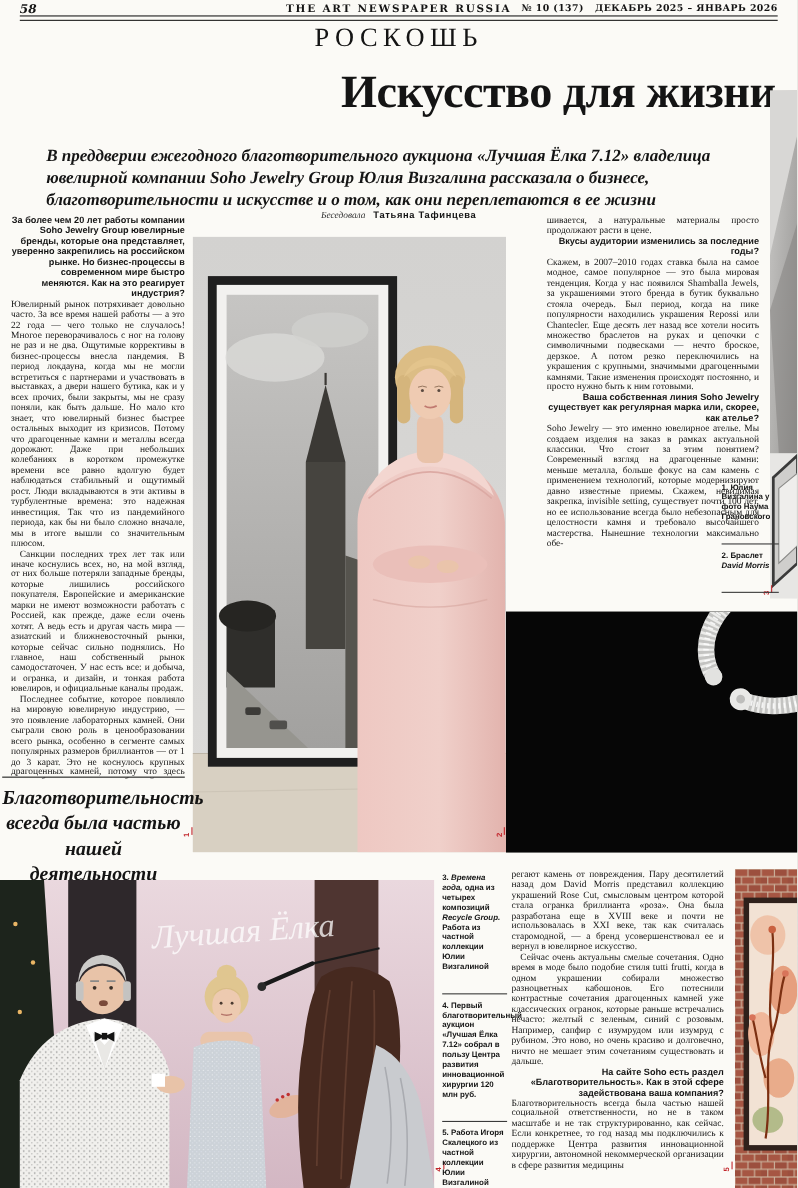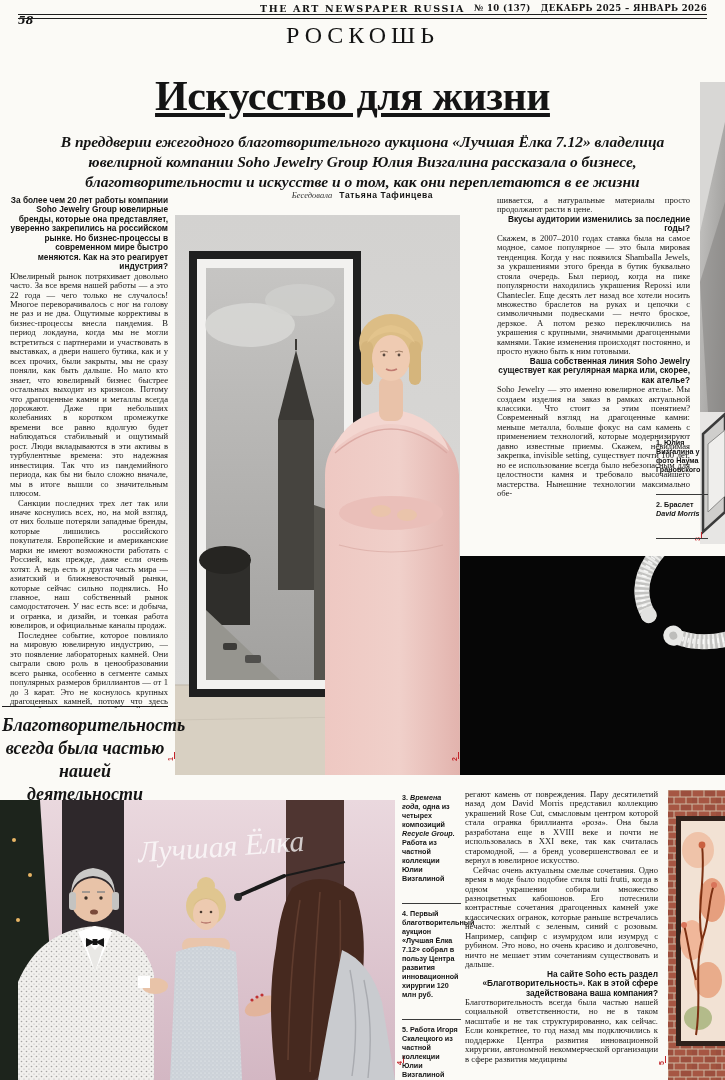--- a/index.html
+++ b/index.html
@@ -1,32 +1,32 @@
 <!DOCTYPE html>
 <html lang="ru"><head>
 <meta charset="utf-8">
 <style>
   html,body{margin:0;padding:0;background:#dedcd6;}
   .page{position:relative;width:725px;height:1080px;background:#fbfaf6;overflow:hidden;
         color:#141414;font-family:"Liberation Serif",serif;}
   
   .hdr{position:absolute;left:18px;right:18px;top:2px;height:11px;}
-  .hdr .pagenum{position:absolute;left:0;top:12px;font:bold italic 11px "DejaVu Serif",serif;}
+  .hdr .pagenum{position:absolute;left:0;top:0;font:bold italic 11px "DejaVu Serif",serif;}
   .hdr .masthead{position:absolute;left:0;right:0;top:1px;text-align:center;
         font:bold 9.5px "DejaVu Serif",serif;letter-spacing:1.6px;}
   .hdr .issue{position:absolute;right:0;top:1px;font:bold 8.5px "DejaVu Serif",serif;letter-spacing:.4px;}
   .hdr .issue .sp{display:inline-block;width:10px;}
   .hdr-rule1{position:absolute;left:18px;right:18px;top:14px;height:0;border-top:1.8px solid #1d1d1d;}
   .hdr-rule2{position:absolute;left:18px;right:18px;top:17.5px;height:0;border-top:.8px solid #1d1d1d;}
   .section-title{position:absolute;left:0;right:0;top:22px;text-align:center;
         font:normal 24px "Liberation Serif",serif;letter-spacing:5px;}
   
-  .headline{position:absolute;left:0;right:20px;top:72px;text-align:center;
-        font:bold 42px "Liberation Serif",serif;letter-spacing:-.5px;text-decoration:underline;}
-  .subtitle{position:absolute;left:42px;right:42px;top:132px;text-align:center;
+  .headline{position:absolute;left:0;right:20px;top:60px;text-align:right;
+        font:bold 42px "Liberation Serif",serif;letter-spacing:-.5px;}
+  .subtitle{position:absolute;left:42px;right:42px;top:132px;text-align:left;
         font:italic 15.5px "Liberation Serif",serif;line-height:20px;font-weight:600;}
   .byline{position:absolute;left:0;right:0;top:190px;text-align:center;font-size:8.5px;}
   .byline .lbl{font-style:italic;font-family:"Liberation Serif",serif;color:#333;}
   .byline .nm{font:bold 8.5px "Liberation Sans",sans-serif;letter-spacing:.6px;margin-left:5px;}
   
   .bodycol{position:absolute;overflow:hidden;font:8.6px/9.45px "Liberation Serif",serif;
         text-align:justify;}
   .bodycol p{margin:0;}
   .bodycol p.ind{text-indent:8px;}
   .lead,.q{font:bold 8.3px/9.45px "Liberation Sans",sans-serif;text-align:right;}

